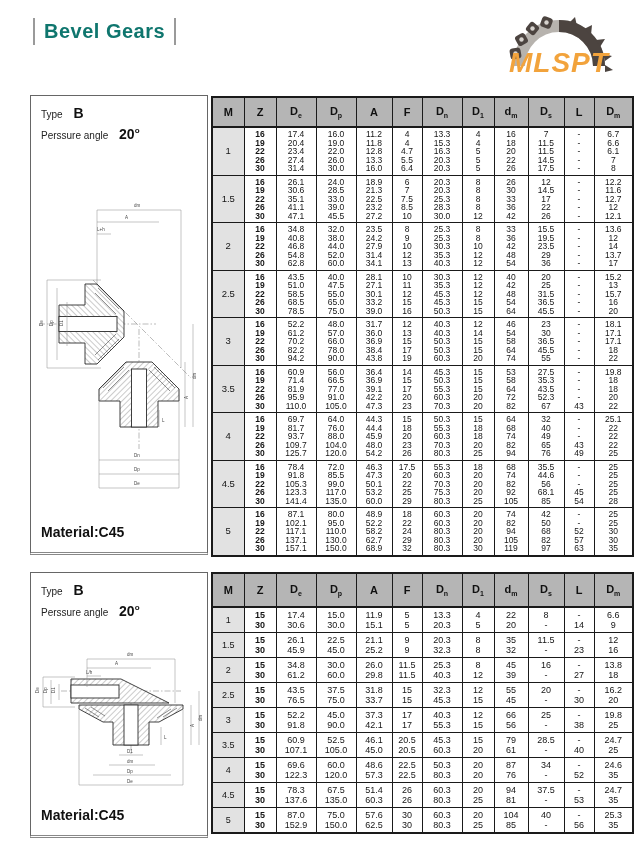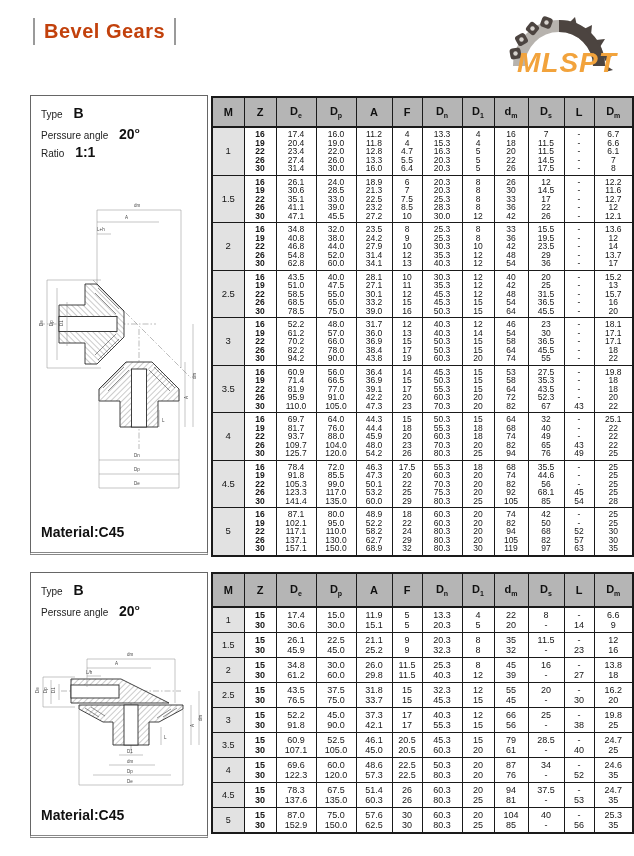--- a/index.html
+++ b/index.html
@@ -6,26 +6,26 @@
   html,body { background:#fff; }
   body {
     width:634px; height:856px; position:relative; overflow:hidden;
     font-family:"Liberation Sans", sans-serif; color:#111;
   }
   .page { position:absolute; inset:0; background:#fff; }
 
   
   .hdr-title { position:absolute; top:18px; left:33px; display:flex; align-items:center; gap:9px; }
   .vbar { width:2px; height:27px; background:#9a9a9a; }
-  .hdr-title h1 { font-size:20px; font-weight:bold; color:#c2410c; letter-spacing:.5px; }
+  .hdr-title h1 { font-size:20px; font-weight:bold; color:#0f766e; letter-spacing:.5px; }
 
   .logo { position:absolute; top:10px; left:497px; width:132px; height:70px; }
   .logo svg { position:absolute; top:0; left:0; }
   .logo-text {
-    position:absolute; bottom:1px; left:20px;
+    position:absolute; bottom:1px; left:12px;
     font-size:28px; font-weight:bold; font-style:italic;
     letter-spacing:1px; color:#F2A33C;
   }
 
   
   .panel {
     position:absolute; left:30px; width:178px; background:#fff;
     border:1px solid #666; border-bottom:3px double #888;
   }
   #panel1 { top:95px;  height:460px; }
@@ -110,24 +110,20 @@
 
   <div class="panel" id="panel1">
     <div class="spec">
       <div>
         <span class="lbl">Type</span>
         <span class="big">B</span>
       </div>
       <div>
         <span class="lbl">Perssure angle</span>
         <span class="big"><span>20</span><sup>o</sup></span>
-      </div>
-      <div>
-        <span class="lbl">Ratio</span>
-        <span class="big">1:1</span>
       </div>
     </div>
 
     <svg class="drawing" width="178" height="320" viewBox="0 0 178 320">
       <defs>
         <pattern id="h1" patternUnits="userSpaceOnUse" width="4" height="4" patternTransform="rotate(45)">
           <rect width="4" height="4" fill="#fff"></rect>
           <line x1="0" y1="0" x2="0" y2="4" stroke="#6a6a6a" stroke-width="0.7"></line>
         </pattern>
         <g id="gshape1">

